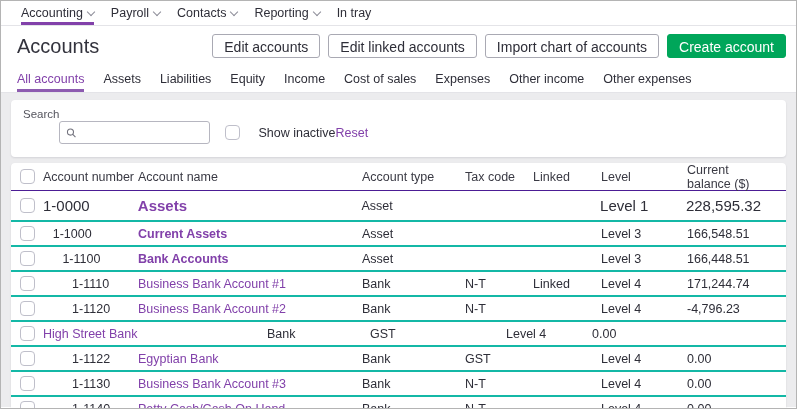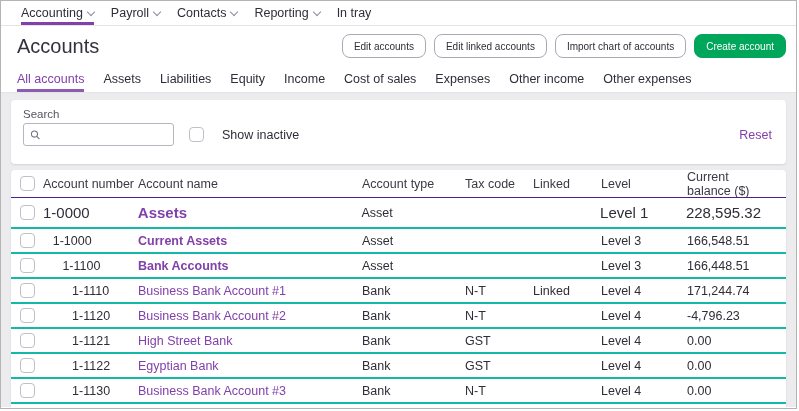--- a/index.html
+++ b/index.html
@@ -38,22 +38,22 @@
   }
 
   
   .page-header {
     height:40px; display:flex; align-items:center;
     padding:0 10px 0 16px; background:#fff;
   }
   .page-title { font-size:20px; font-weight:400; color:#33333d; }
   .header-actions { margin-left:auto; display:flex; gap:8px; align-items:center; }
   .btn {
-    font-family:inherit; font-size:10px; color:#2e2e38;
-    background:#fff; border:1px solid #a9a9b3; border-radius:8px;
+    font-family:inherit; font-size:14px; color:#2e2e38;
+    background:#fff; border:1px solid #a9a9b3; border-radius:3px;
     padding:4px 11px; height:24px; cursor:pointer; white-space:nowrap;
   }
   .btn.primary {
     background:var(--green); border-color:var(--green);
     color:#fff;
   }
 
   
   .tabs {
     height:27px; display:flex; gap:19px; align-items:stretch;
@@ -66,24 +66,24 @@
   .tab.active { color:var(--accent); }
   .tab.active::after {
     content:""; position:absolute; left:0; right:0; bottom:0;
     height:3px; background:#8d5bb0;
   }
 
   
   .content { background:#ececee; height:calc(100% - 93px); }
   .filter-band { padding:7px 10px 6px 10px; }
   .filter-card {
-    background:#fff; border-radius:4px; height:64px;
+    background:#fff; border-radius:4px; height:57px;
     box-shadow:0 1px 2px rgba(40,40,60,.12);
     padding:8px 14px 0 12px;
-    display:flex; flex-direction:column;
+    display:flex; flex-direction:row;
   }
   .search-label { font-size:11.5px; color:#55555e; margin-bottom:3px; }
   .controls-row { display:flex; align-items:center; }
   .search-box {
     width:151px; height:23px; border:1px solid #b6b6c0; border-radius:3px;
     display:flex; align-items:center; padding:0 6px; gap:4px; background:#fff;
   }
   .search-box input {
     border:none; outline:none; width:100%; font-size:12px;
     font-family:inherit; color:#2e2e38; background:transparent;
@@ -265,21 +265,20 @@
             <div class="col-type">Bank</div>
             <div class="col-tax">N-T</div>
             <div class="col-linked"></div>
             <div class="col-level">Level 4</div>
             <div class="col-balance">-4,796.23</div>
           </div>
           <div class="trow data-row lvl4">
             <div class="col-check">
               <span class="cbx"></span>
             </div>
-            <div class="col-number" style="padding-left: 29.1px;">1-1121</div>
             <div class="col-name"><a class="acct-link">High Street Bank</a></div>
             <div class="col-type">Bank</div>
             <div class="col-tax">GST</div>
             <div class="col-linked"></div>
             <div class="col-level">Level 4</div>
             <div class="col-balance">0.00</div>
           </div>
           <div class="trow data-row lvl4">
             <div class="col-check">
               <span class="cbx"></span>

